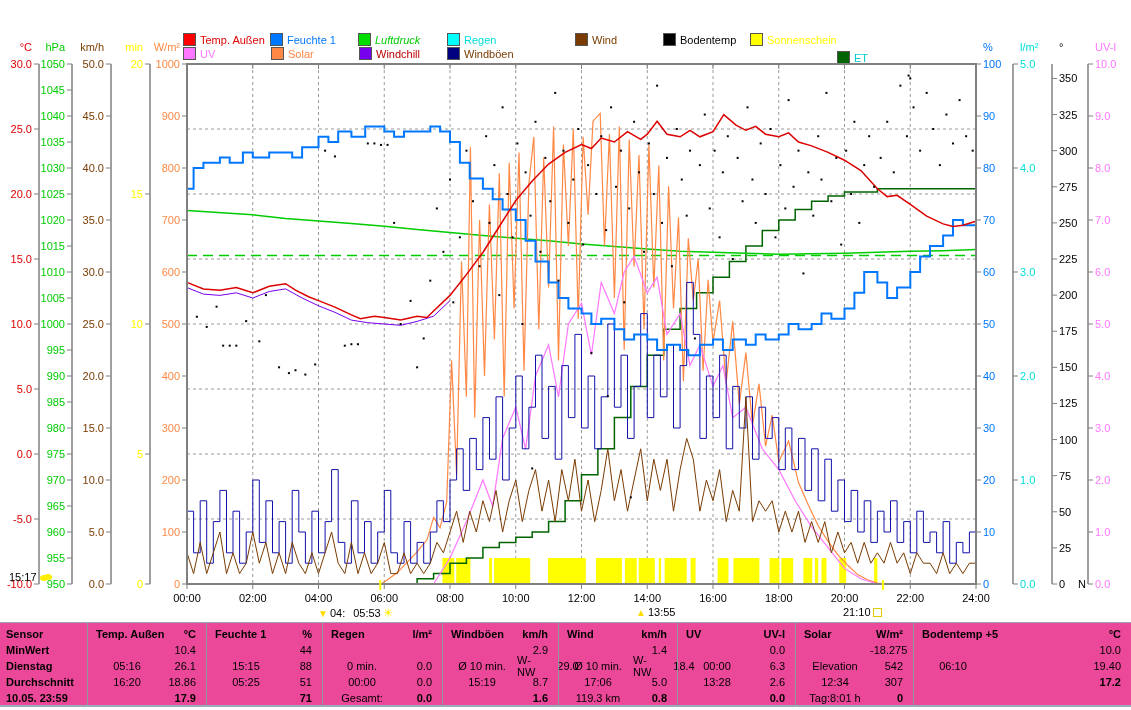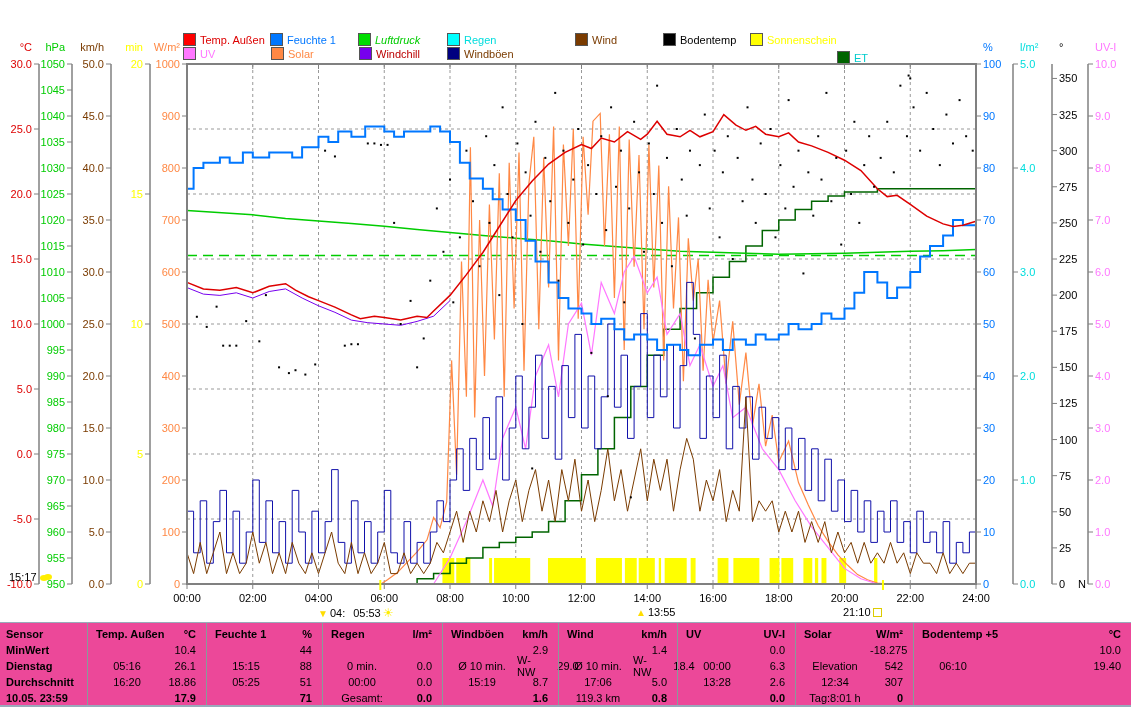--- a/index.html
+++ b/index.html
@@ -792,16 +792,20 @@
           <span class="v">°C</span>
         </div>
         <div class="srow">
           <span class="t">06:10</span>
           <span class="v">10.0</span>
         </div>
         <div class="srow">
           <span class="t"></span>
           <span class="v">19.40</span>
         </div>
+        <div class="srow">
+          <span class="t"></span>
+          <span class="v lastv">17.2</span>
+        </div>
       </div>
     </div>
 
 </div>
 
 </body></html>

